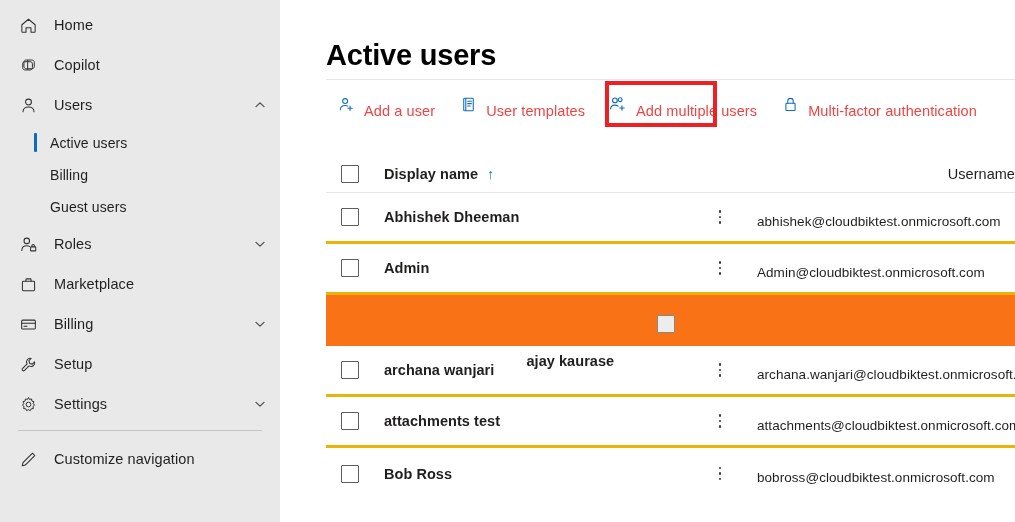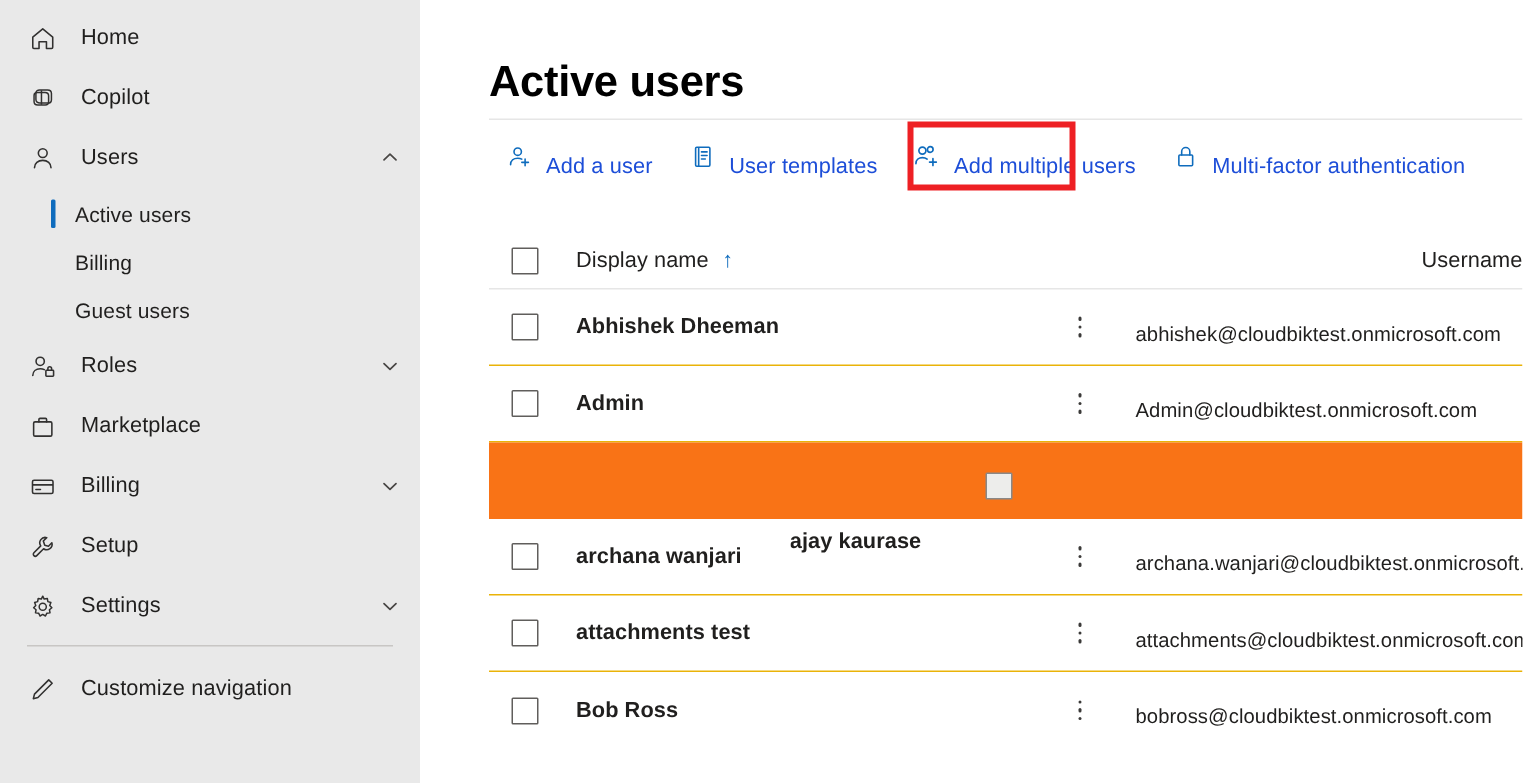--- a/index.html
+++ b/index.html
@@ -148,21 +148,21 @@
     width: 18px;
     height: 18px;
     display: flex;
     align-items: center;
     justify-content: center;
     color: #0f6cbd;
     flex: 0 0 18px;
   }
   .cmd-label {
     font-size: 14.5px;
-    color: #1d4ed8;
+    color: #ef4444;
     margin-left: 9px;
     letter-spacing: 0.1px;
     margin-top: 13px;
   }
   .highlight-box {
     position: absolute;
     left: 325px;
     top: 81px;
     width: 112px;
     height: 46px;
@@ -184,21 +184,21 @@
     align-items: center;
     height: 38px;
     border-bottom: 1px solid #e6e6e6;
     padding-left: 0px;
     box-sizing: border-box;
   }
   .row {
     display: flex;
     align-items: center;
     height: 51px;
-    border-bottom: 1px solid #eab308;
+    border-bottom: 3px solid #eab308;
     box-sizing: border-box;
     position: relative;
   }
   .row.hovered {
     background: #f97316;
     border-bottom-color: transparent;
     flex-direction: column;
   }
   .row.last { border-bottom: none; }
   .cell-check {
@@ -227,21 +227,21 @@
     flex: 0 0 288px;
     width: 288px;
     font-size: 14.5px;
     color: #201f1e;
     font-weight: bold;
     letter-spacing: 0.05px;
     white-space: nowrap;
     overflow: hidden;
   }
   .thead .cell-name {
-    font-weight: normal;
+    font-weight: bold;
     display: flex;
     align-items: center;
   }
   .sort-arrow {
     margin-left: 9px;
     color: #0f6cbd;
     display: inline-flex;
     align-items: center;
   }
   .cell-actions {

